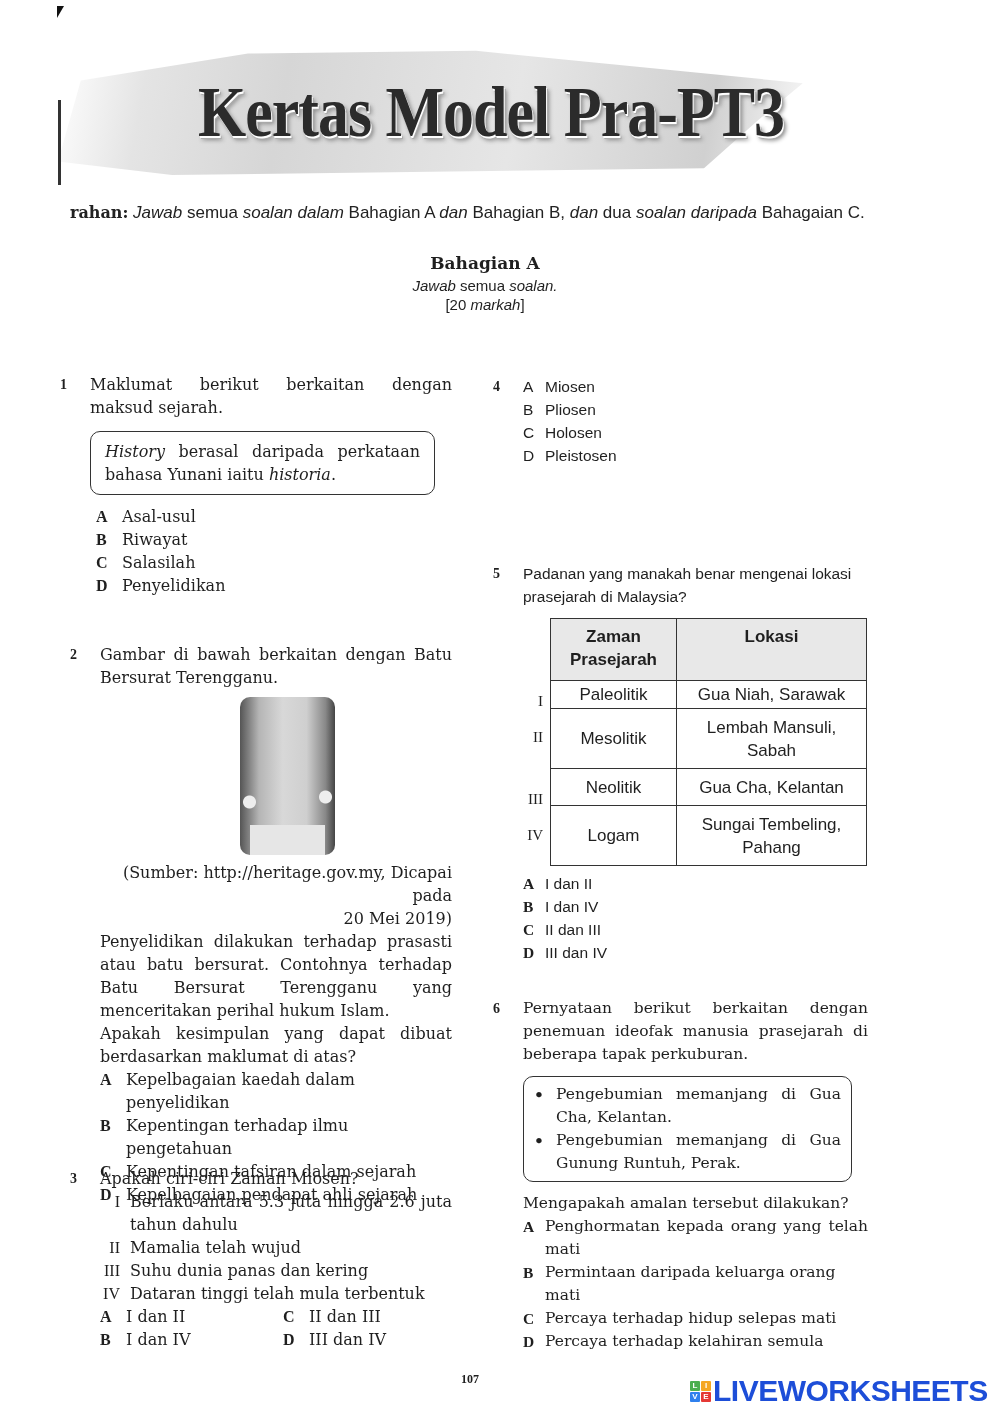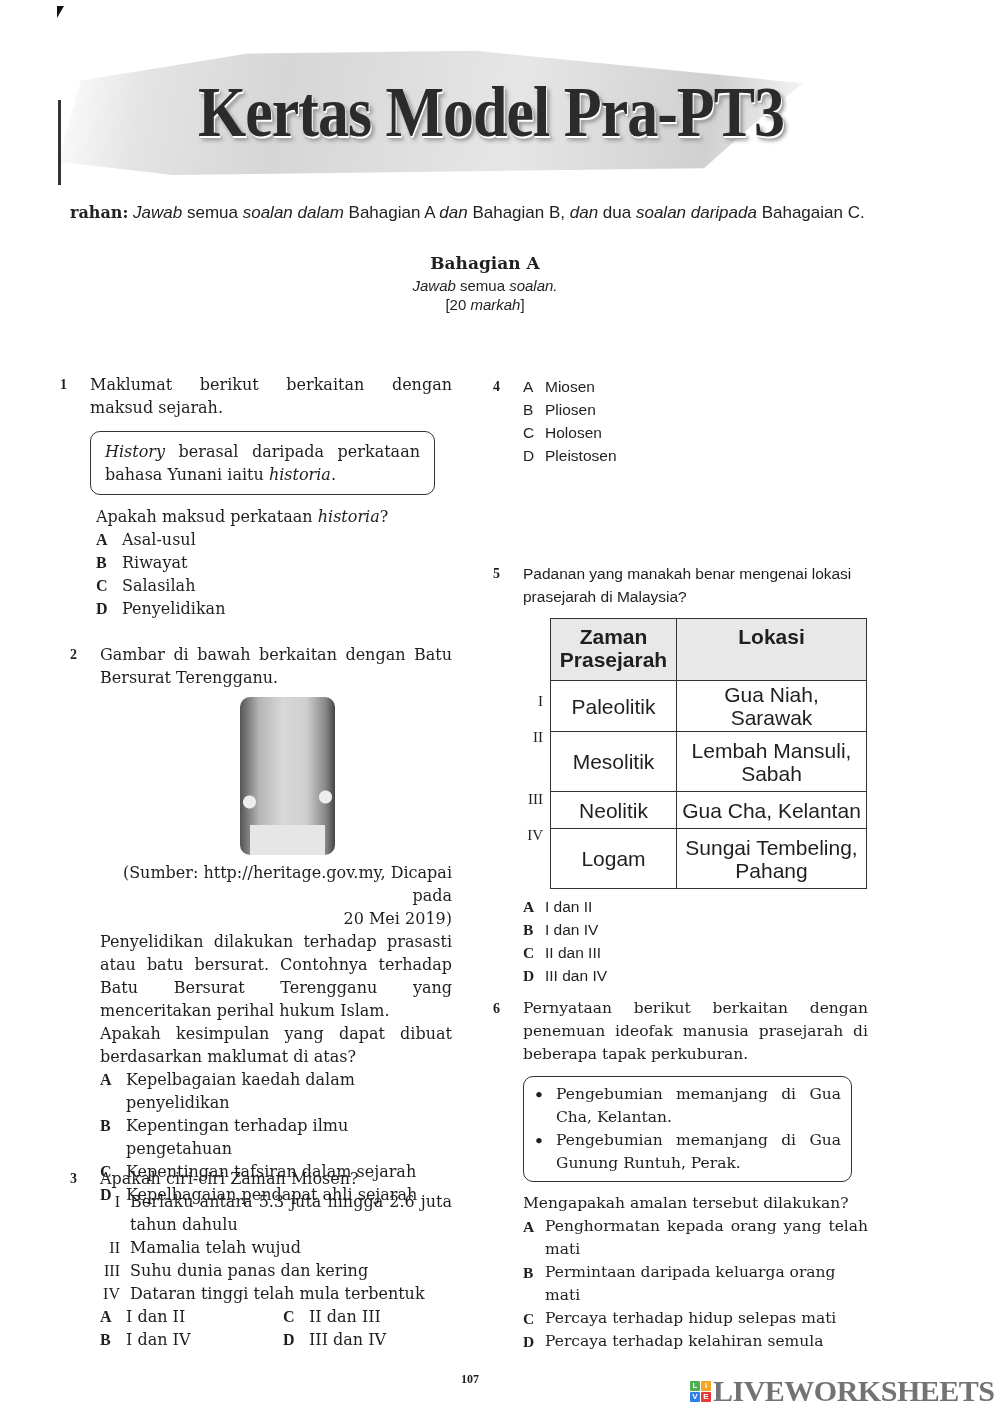--- a/index.html
+++ b/index.html
@@ -58,21 +58,21 @@
     #q3 { left: 100px; top: 1167px; width: 352px; }
 
     
     #q4 { left: 523px; top: 375px; width: 345px; font-family: "Liberation Sans", sans-serif; font-size: 15.5px; }
     #q4 .qnum { font-size: 14px; }
     #q4 .opt .lt { font-weight: normal; font-family: "Liberation Sans", sans-serif; width: 22px; flex-basis: 22px; }
 
     
     #q5 { left: 523px; top: 562px; width: 345px; font-family: "Liberation Sans", sans-serif; font-size: 15.5px; }
     .tbl-wrap { position: relative; margin: 10px 0 6px 27px; }
-    table { border-collapse: collapse; width: 317px; font-family: "Liberation Sans", sans-serif; font-size: 21px; }
+    table { border-collapse: collapse; width: 317px; font-family: "Liberation Sans", sans-serif; font-size: 17px; }
     th, td { border: 1.5px solid #333; text-align: center; vertical-align: middle; padding: 2px 4px; }
     th { background: #e8e8e8; font-weight: bold; vertical-align: top; height: 62px; padding-top: 6px; }
     tr.r1 td { height: 22px; } tr.r2 td { height: 60px; } tr.r3 td { height: 37px; } tr.r4 td { height: 60px; }
     .rowlabels { position: absolute; left: -27px; top: 0; width: 20px; font-family: "Liberation Serif", serif; font-size: 15px; text-align: right; }
     .rowlabels div { position: absolute; right: 0; }
     #q5 .opt .lt { width: 22px; flex-basis: 22px; }
 
     
     #q6 { left: 523px; top: 997px; width: 345px; font-size: 15.5px; }
     #q6 .boxed { margin: 10px 16px 10px 0; padding: 6px 10px 6px 10px; }
@@ -109,21 +109,20 @@
   <span class="s-marks"><span>[20 </span><i>markah</i><span>]</span></span>
 </div>
 
 <div class="q" id="q1">
   <span class="qnum">1</span>
   <p class="just">Maklumat berikut berkaitan dengan maksud sejarah.</p>
   <div class="boxed">
     <p class="just"><i>History</i><span> berasal daripada perkataan bahasa Yunani iaitu </span><i>historia</i><span>.</span></p>
   </div>
   <div class="inner">
-    <p><span>Apakah maksud perkataan </span><i>historia</i><span>?</span></p>
     <div class="opt">
         <span class="lt">A</span>
         <span>Asal-usul</span>
       </div>
     <div class="opt">
         <span class="lt">B</span>
         <span>Riwayat</span>
       </div>
     <div class="opt">
         <span class="lt">C</span>
@@ -309,14 +308,14 @@
 
 <div class="page-no">107</div>
 
 <div class="lw-logo">
   <div class="lw-grid">
     <span class="lw-tile" style="background: rgb(76, 175, 80);">L</span>
     <span class="lw-tile" style="background: rgb(245, 166, 35);">I</span>
     <span class="lw-tile" style="background: rgb(47, 128, 237);">V</span>
     <span class="lw-tile" style="background: rgb(229, 57, 53);">E</span>
   </div>
-  <span class="lw-text" style="color: #737373; font-family: Liberation Serif, serif;">LIVEWORKSHEETS</span>
+  <span class="lw-text" style="color: #1d4ed8;">LIVEWORKSHEETS</span>
 </div>
 
 </body></html>

